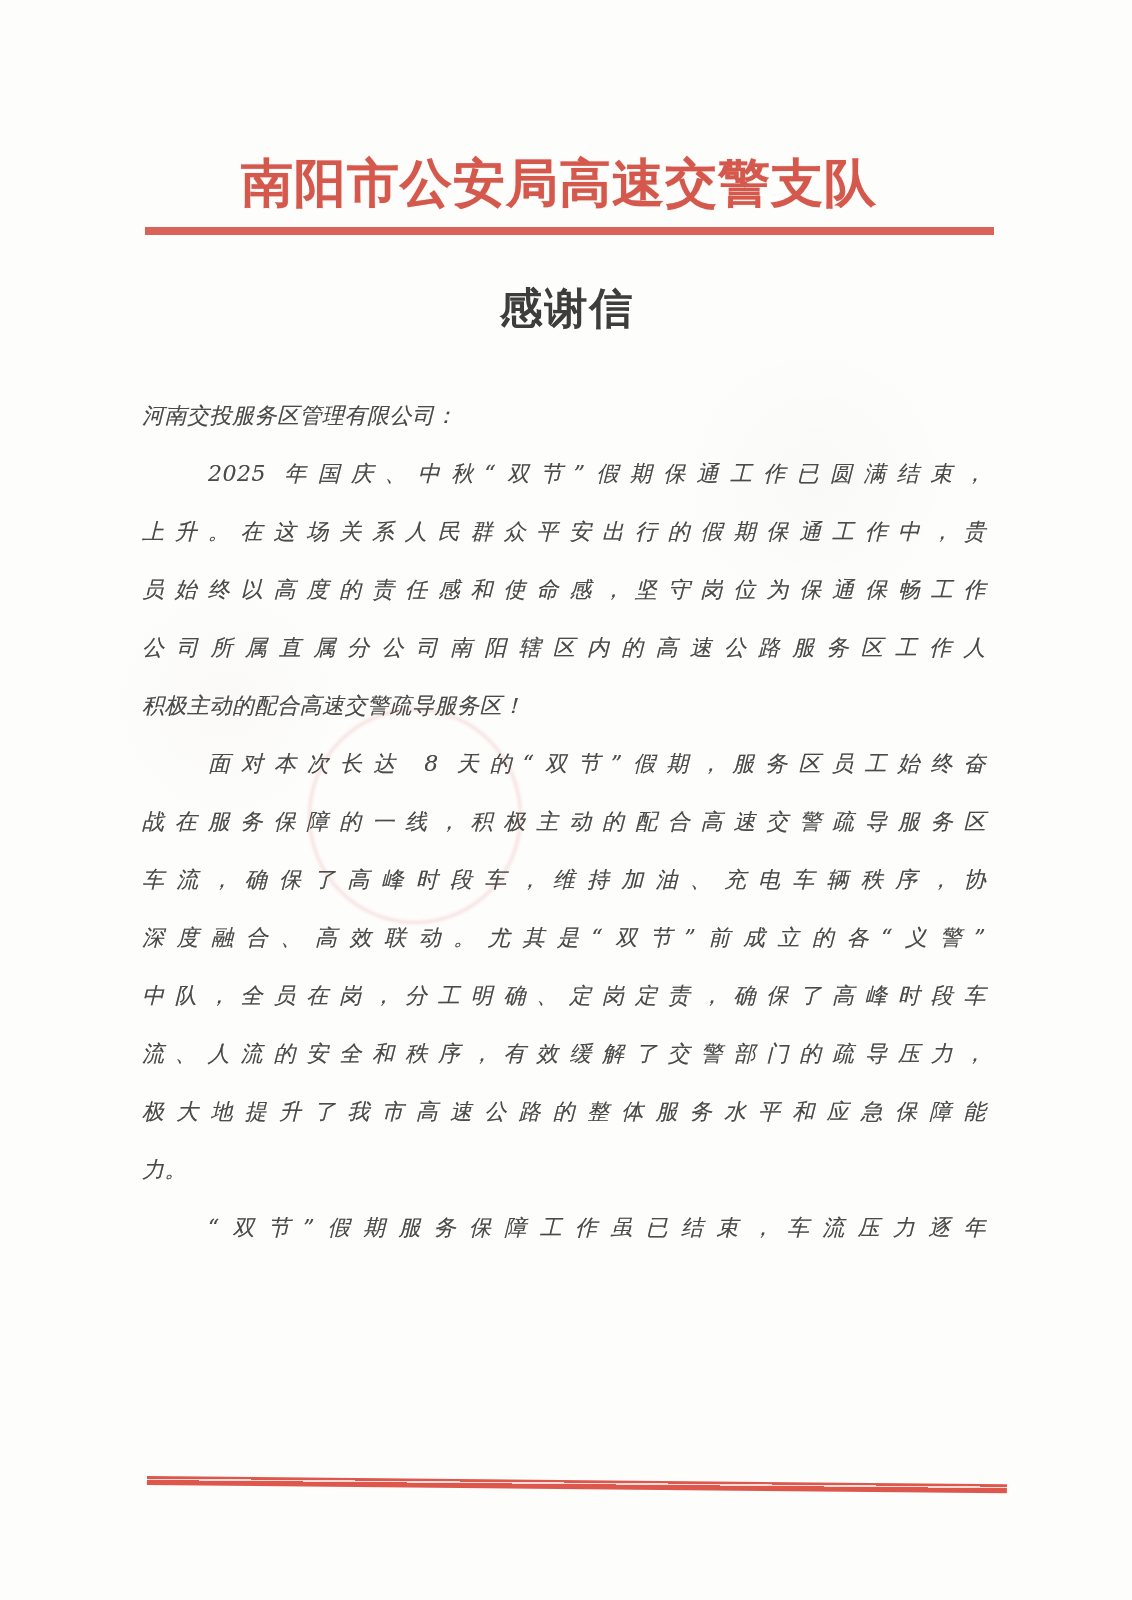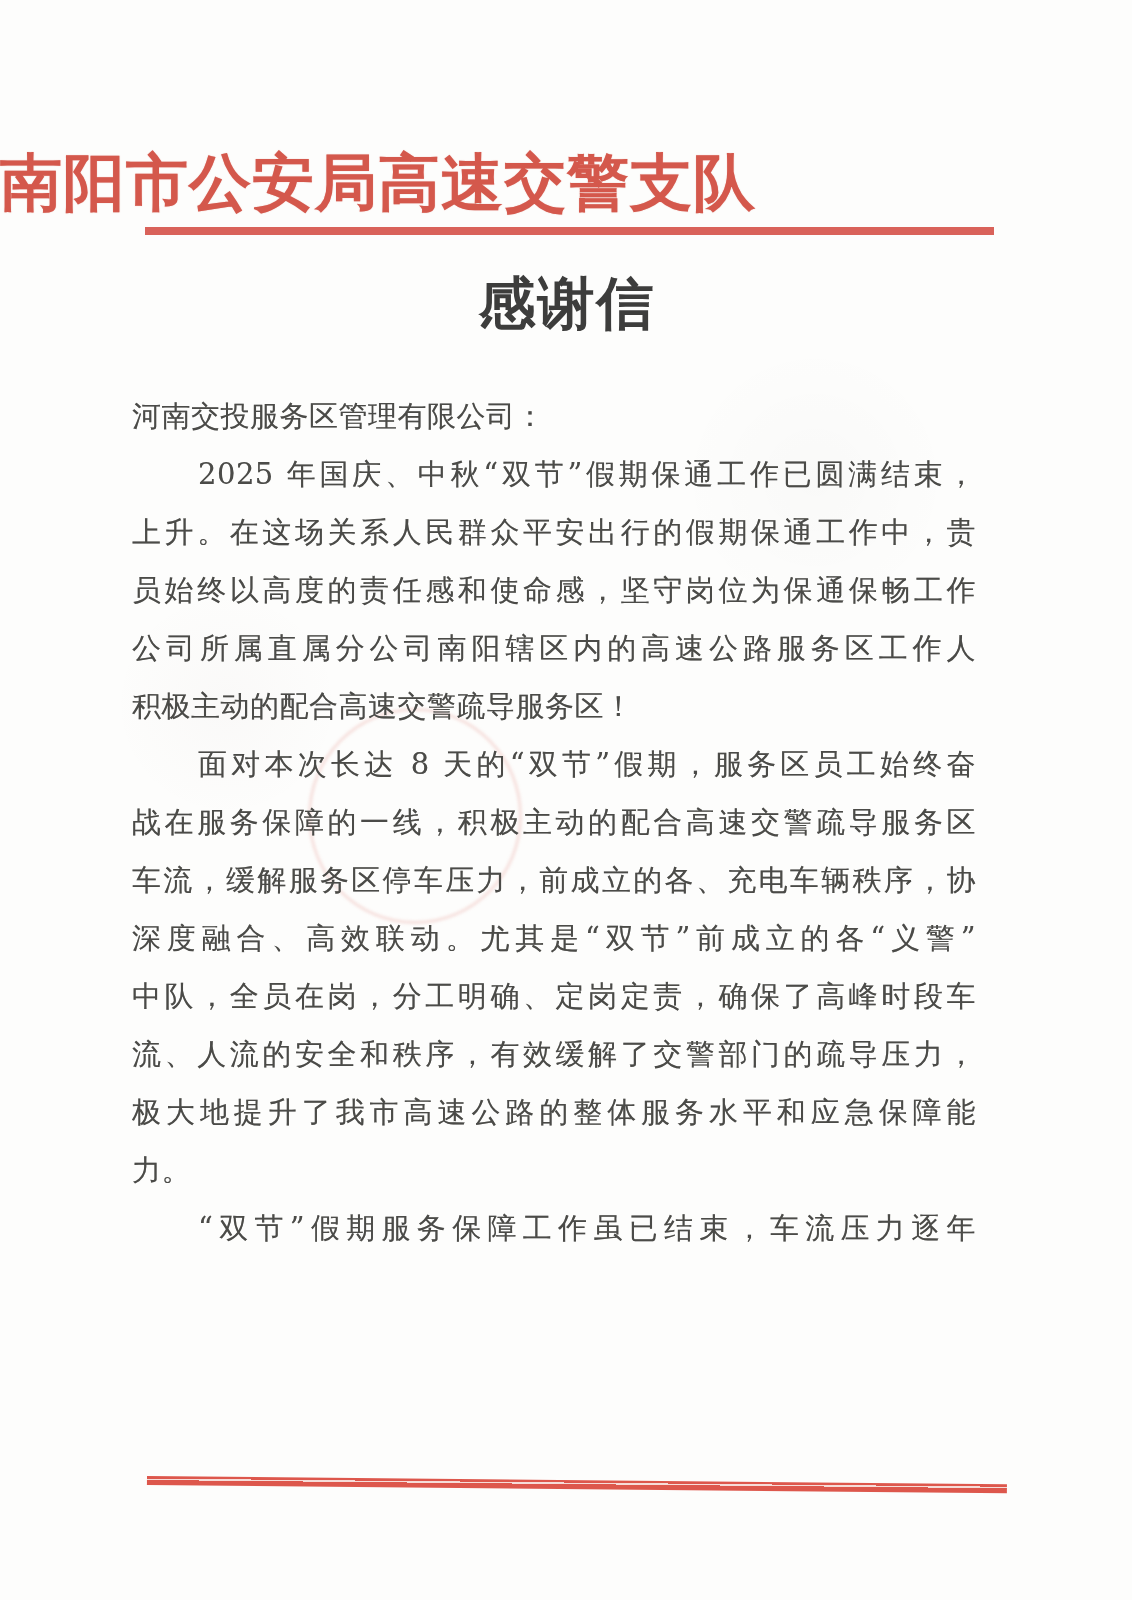--- a/index.html
+++ b/index.html
@@ -23,22 +23,22 @@
     background:
       radial-gradient(circle at 20% 44%, rgba(120,80,80,0.025), transparent 9%),
       radial-gradient(circle at 72% 30%, rgba(0,0,0,0.015), transparent 10%),
       #fdfdfc;
   }
   .letterhead {
     position: absolute;
     top: 147px;
     left: 0;
     width: 1118px;
-    text-align: left;
-    font-size: 62px;
+    text-align: center;
+    font-size: 52px;
     line-height: 72px;
     font-weight: 900;
     letter-spacing: 1px;
     color: var(--title-red);
     text-shadow: 0 0 1px rgba(212,88,76,0.55);
   }
   .head-rule {
     position: absolute;
     top: 227px;
     left: 145px;
@@ -46,47 +46,48 @@
     height: 3px;
     border-top: 4px solid var(--rule-red);
     border-bottom: 4px solid var(--rule-red);
   }
   .doc-title {
     position: absolute;
     top: 282px;
     left: 145px;
     width: 844px;
     text-align: center;
-    font-family: Liberation Mono, monospace;
-    font-size: 57px;
+    font-family: Liberation Sans, sans-serif;
+    font-size: 43px;
     line-height: 52px;
     font-weight: 700;
     letter-spacing: 2px;
     color: #3d3d3c;
   }
   .stamp-ghost {
     position: absolute;
     left: 308px;
     top: 708px;
     width: 214px;
     height: 216px;
     border: 3px solid var(--stamp-ring);
     border-radius: 50%;
     filter: blur(1.5px);
     z-index: 0;
   }
   .body-block {
     position: absolute;
     top: 387px;
-    left: 132px;
+    left: 142px;
     width: 844px;
     z-index: 1;
     color: var(--ink);
-    font-size: 29px;
+    font-size: 22px;
     font-weight: 400;
+    font-style: italic;
   }
   .line {
     line-height: 58px;
     height: 58px;
     white-space: nowrap;
     text-align: justify;
     letter-spacing: 0.5px;
     text-shadow: 0 0 0.6px rgba(75,75,72,0.45);
   }
   .line.fill {
@@ -125,21 +126,21 @@
   <div class="body-block">
     <div class="line">河南交投服务区管理有限公司：</div>
     <div>
         <div class="line indent fill">2025 年国庆、中秋“双节”假期保通工作已圆满结束，</div>
         <div class="line fill">上升。在这场关系人民群众平安出行的假期保通工作中，贵</div>
         <div class="line fill">员始终以高度的责任感和使命感，坚守岗位为保通保畅工作</div>
         <div class="line fill">公司所属直属分公司南阳辖区内的高速公路服务区工作人</div>
         <div class="line">积极主动的配合高速交警疏导服务区！</div>
         <div class="line indent fill">面对本次长达 8 天的“双节”假期，服务区员工始终奋</div>
         <div class="line fill">战在服务保障的一线，积极主动的配合高速交警疏导服务区</div>
-        <div class="line fill">车流，缓解服务区停车压力，前成立的各、充电车辆秩序，协</div>
+        <div class="line fill">车流，确保了高峰时段车，维持加油、充电车辆秩序，协</div>
         <div class="line fill">深度融合、高效联动。尤其是“双节”前成立的各“义警”</div>
         <div class="line fill">中队，全员在岗，分工明确、定岗定责，确保了高峰时段车</div>
         <div class="line fill">流、人流的安全和秩序，有效缓解了交警部门的疏导压力，</div>
         <div class="line fill">极大地提升了我市高速公路的整体服务水平和应急保障能</div>
         <div class="line">力。</div>
         <div class="line indent fill">“双节”假期服务保障工作虽已结束，车流压力逐年</div>
       </div>
   </div>
 
   <div class="foot-rule"></div>

